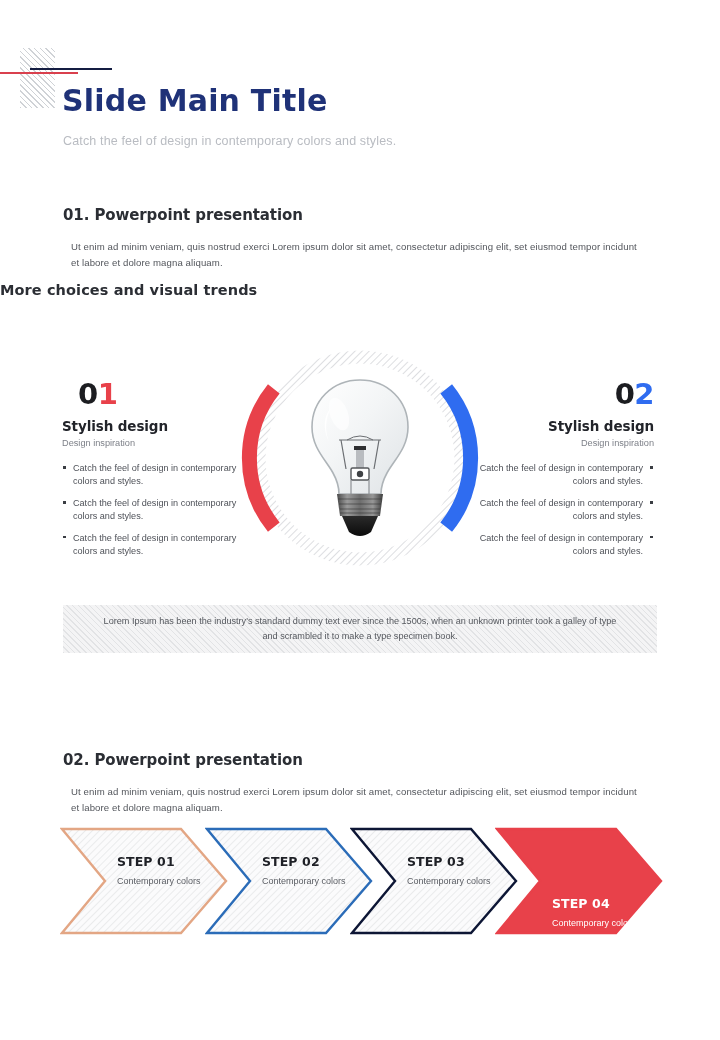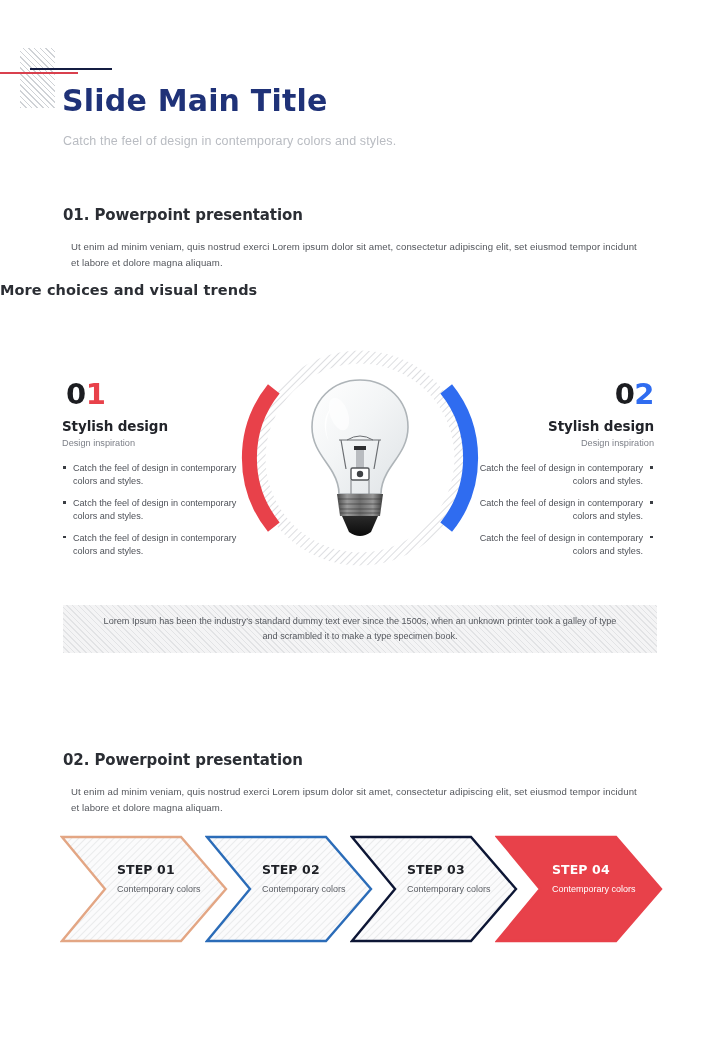--- a/index.html
+++ b/index.html
@@ -153,21 +153,21 @@
   .feature-left  { left: 62px; top: 380px; text-align: left; }
   .feature-right { left: 476px; top: 380px; text-align: right; }
 
   .feature-num {
     font-size: 29px;
     font-weight: 700;
     line-height: 1;
     letter-spacing: -0.5px;
     color: #1c1d21;
     font-family: "DejaVu Sans", sans-serif;
-    margin: 0 0 9px 4px;
+    margin: 0 0 9px 16px;
   }
   .feature-num .accent-red  { color: #e8414a; }
   .feature-num .accent-blue { color: #2f6cf0; }
 
   .feature-title {
     font-size: 13.5px;
     font-weight: 700;
     color: #22242a;
     margin: 0 0 4px 0;
     letter-spacing: -0.1px;
@@ -239,21 +239,21 @@
   
   .steps {
     position: absolute;
     left: 60px;
     top: 827px;
     width: 600px;
     height: 108px;
   }
   .step {
     position: absolute;
-    top: 8px;
+    top: 0;
     width: 168px;
     height: 108px;
   }
   .step svg {
     position: absolute;
     left: 0;
     top: 0;
   }
   .step-text {
     position: absolute;
@@ -268,21 +268,21 @@
     margin: 0 0 6px 0;
     letter-spacing: 0.1px;
     font-family: "DejaVu Sans", sans-serif;
   }
   .step-desc {
     font-size: 9px;
     line-height: 1.35;
     color: #5a5d63;
     margin: 0;
   }
-  .step-filled .step-title { color: #ffffff; }
+  .step-filled .step-title { color: #ffffff; margin-top: 42px; }
   .step-filled .step-desc  { color: #ffffff; }
 
   #step-0 { left: 0px;   }
   #step-1 { left: 145px; }
   #step-2 { left: 290px; }
   #step-3 { left: 435px; }
 </style>
 </head>
 <body>
 

